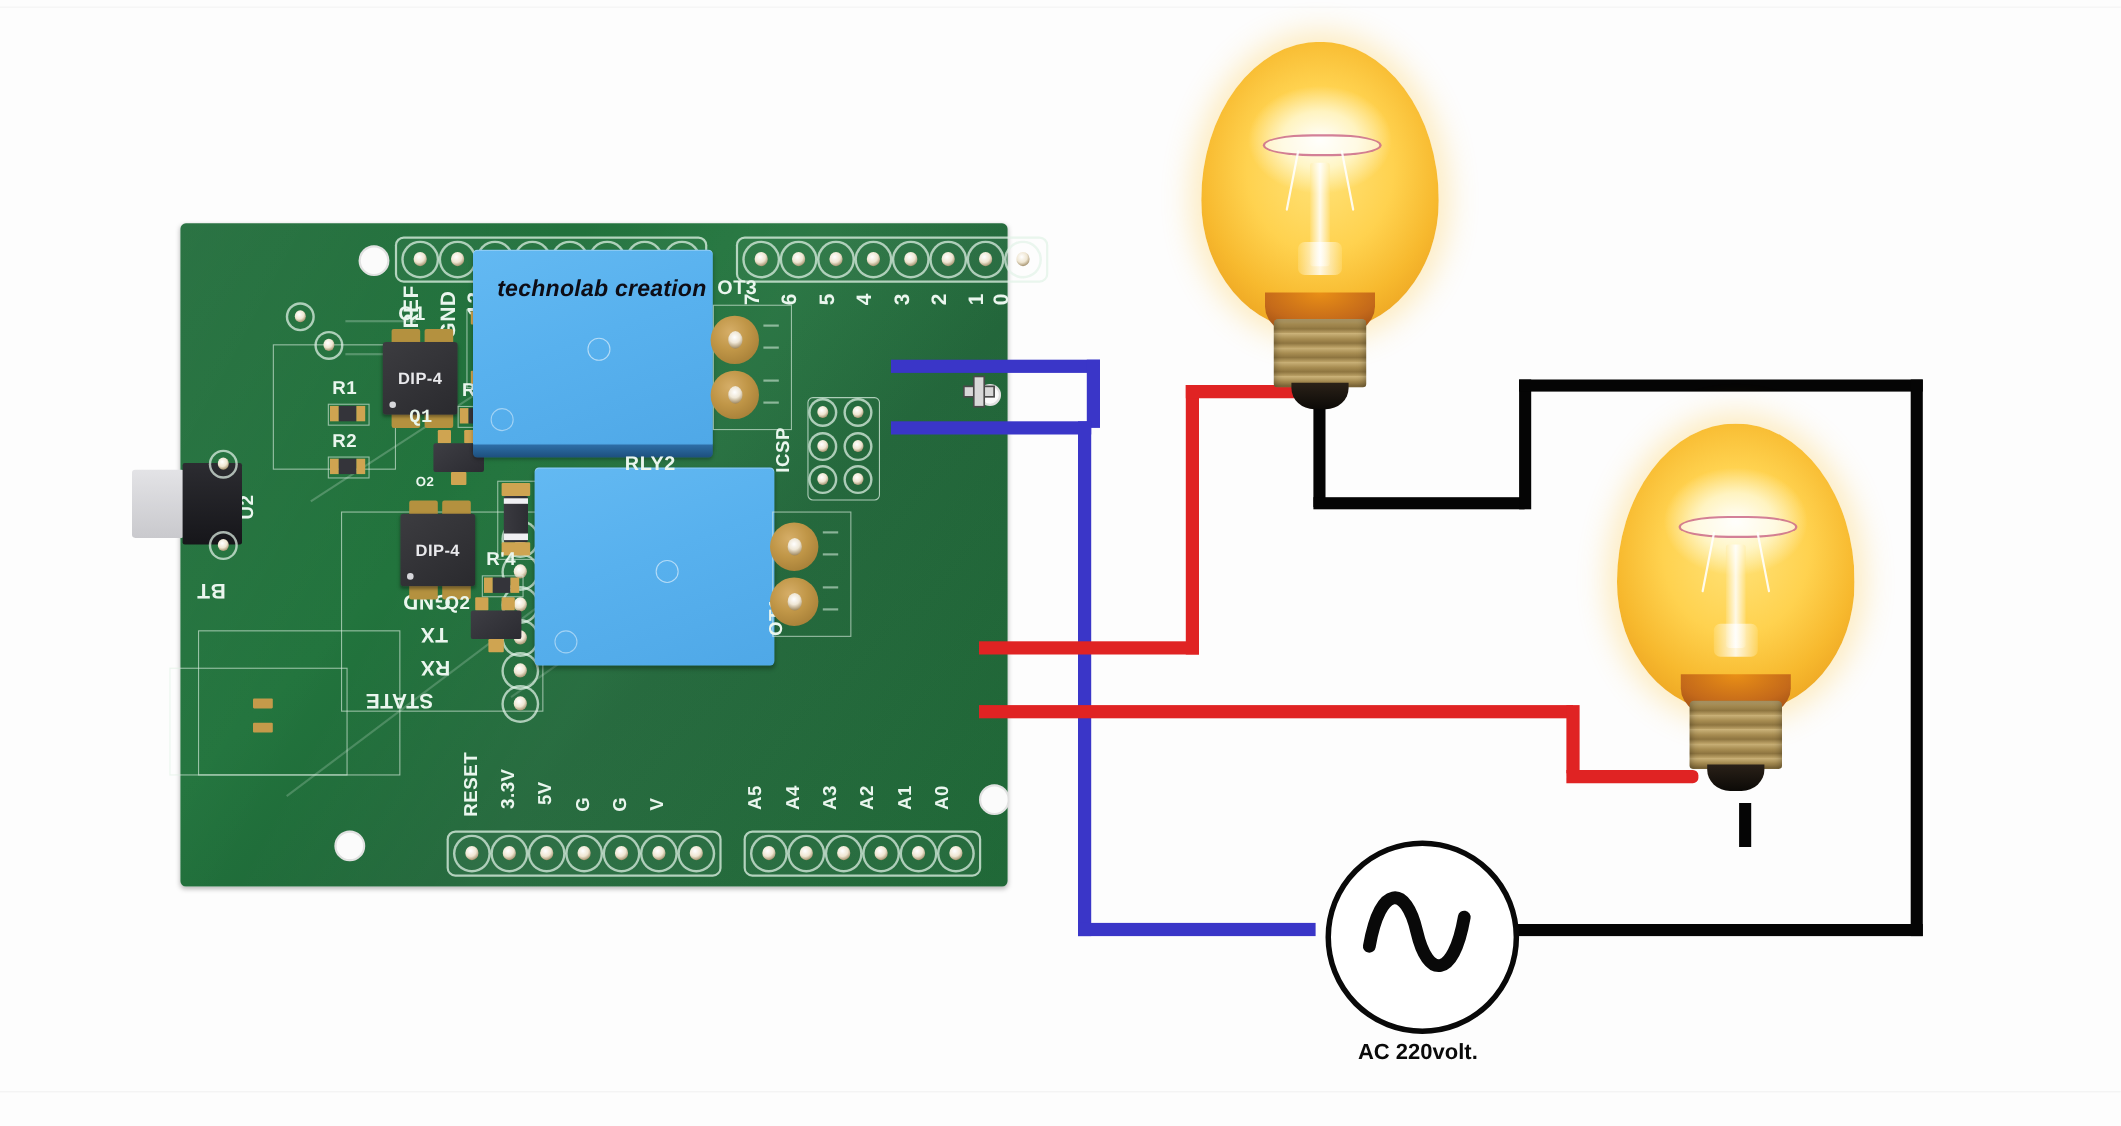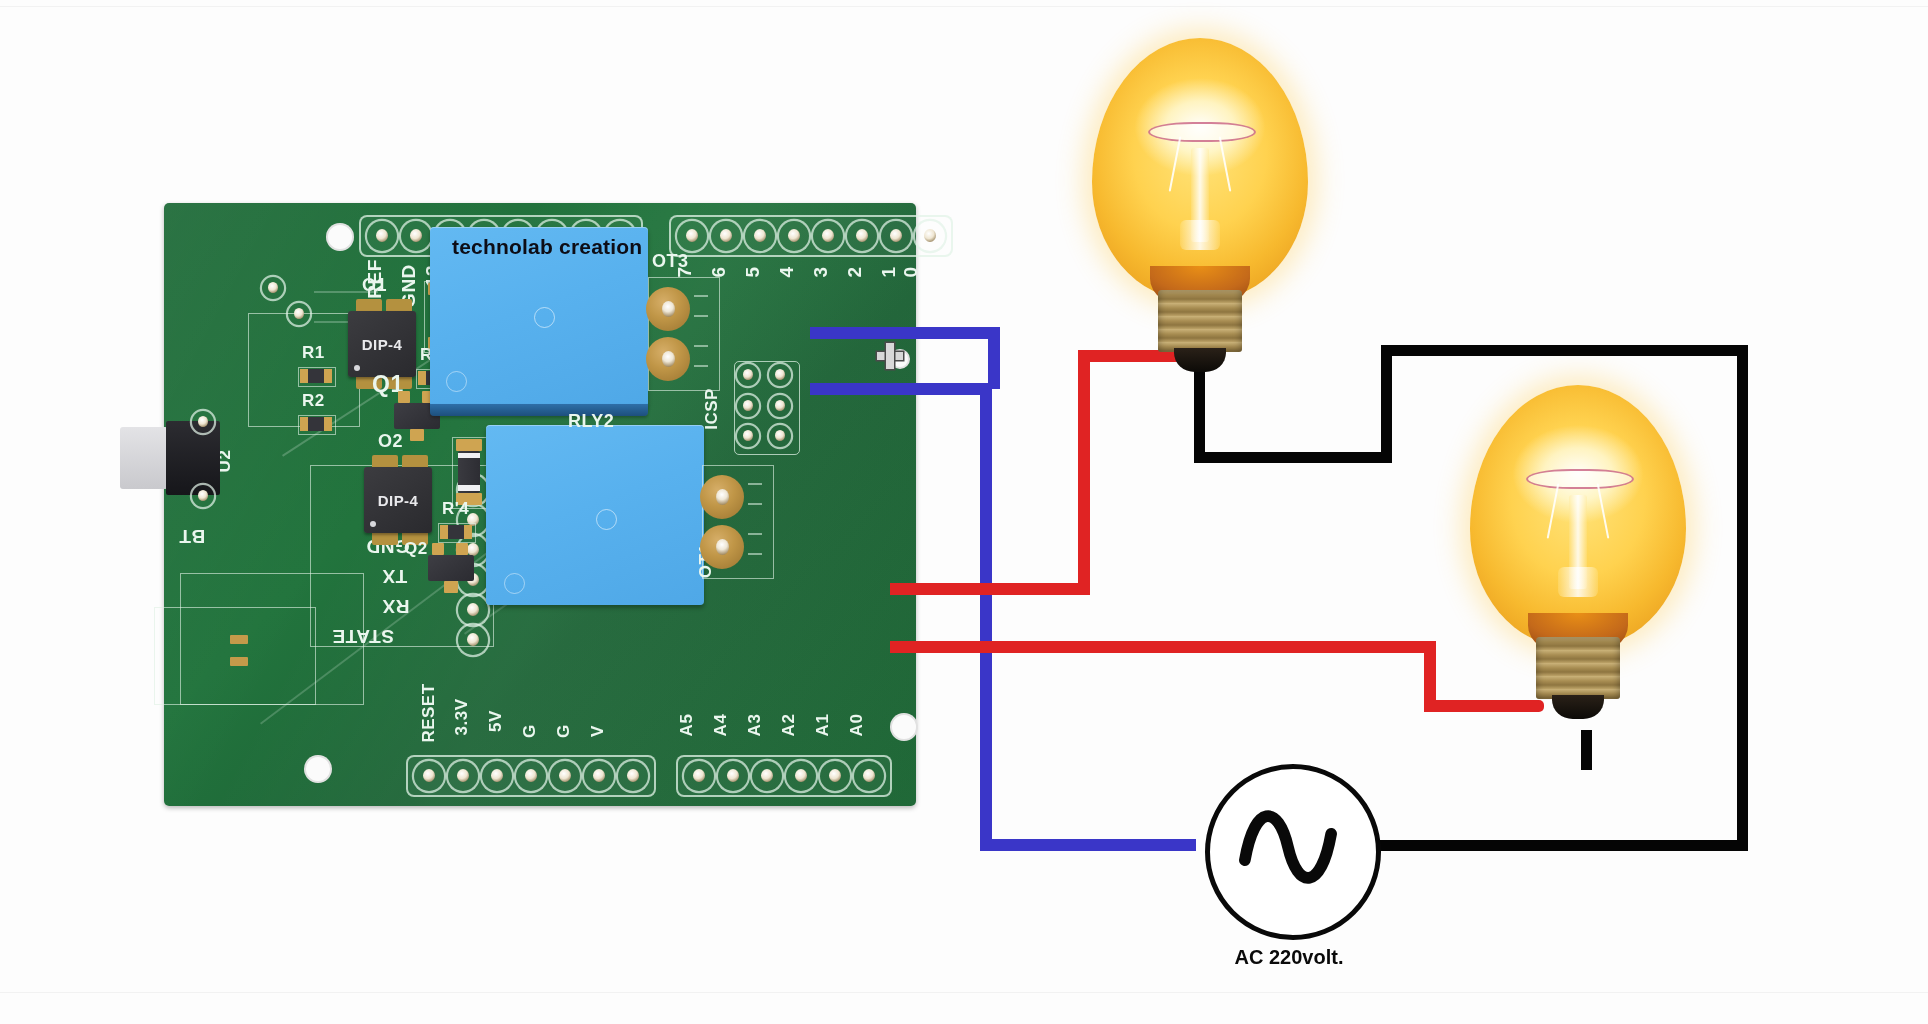--- a/index.html
+++ b/index.html
@@ -344,21 +344,21 @@
     <div class="plabel" style="left:198px;top:72px;font-size:18px;">O1</div>
     <div class="chippad" style="left:192px;top:96px;width:26px;height:18px;"></div>
     <div class="chippad" style="left:222px;top:96px;width:26px;height:18px;"></div>
     <div class="chippad" style="left:192px;top:168px;width:26px;height:18px;"></div>
     <div class="chippad" style="left:222px;top:168px;width:26px;height:18px;"></div>
     <div class="chip" style="left:184px;top:108px;width:68px;height:66px;">
       <span>DIP-4</span>
       <div class="dot"></div>
     </div>
 
-    <div class="plabel" style="left:214px;top:228px;font-size:18px;">O2</div>
+    <div class="plabel" style="left:214px;top:228px;font-size:12px;">O2</div>
     <div class="chippad" style="left:208px;top:252px;width:26px;height:18px;"></div>
     <div class="chippad" style="left:238px;top:252px;width:26px;height:18px;"></div>
     <div class="chippad" style="left:208px;top:324px;width:26px;height:18px;"></div>
     <div class="chippad" style="left:238px;top:324px;width:26px;height:18px;"></div>
     <div class="chip" style="left:200px;top:264px;width:68px;height:66px;">
       <span>DIP-4</span>
       <div class="dot"></div>
     </div>
 
     <div class="smd" style="left:260px;top:78px;width:34px;height:70px;"></div>
@@ -392,38 +392,38 @@
     <div class="smdcap" style="left:254px;top:168px;width:8px;height:14px;"></div>
     <div class="smdbody" style="left:262px;top:168px;width:16px;height:14px;"></div>
     <div class="smdcap" style="left:278px;top:168px;width:8px;height:14px;"></div>
 
     <div class="plabel" style="left:278px;top:296px;font-size:17px;">R'4</div>
     <div class="smd" style="left:274px;top:320px;width:36px;height:18px;"></div>
     <div class="smdcap" style="left:276px;top:322px;width:8px;height:14px;"></div>
     <div class="smdbody" style="left:284px;top:322px;width:16px;height:14px;"></div>
     <div class="smdcap" style="left:300px;top:322px;width:8px;height:14px;"></div>
 
-    <div class="plabel" style="left:208px;top:168px;font-size:23px;">Q1</div>
+    <div class="plabel" style="left:208px;top:168px;font-size:17px;font-family:Liberation Mono, monospace;">Q1</div>
     <div class="sotpad" style="left:234px;top:188px;width:12px;height:12px;"></div>
     <div class="sotpad" style="left:258px;top:188px;width:12px;height:12px;"></div>
     <div class="sot" style="left:230px;top:200px;width:46px;height:26px;"></div>
     <div class="sotpad" style="left:246px;top:226px;width:14px;height:12px;"></div>
 
     <div class="plabel" style="left:240px;top:336px;font-size:17px;">Q2</div>
     <div class="sotpad" style="left:268px;top:340px;width:12px;height:12px;"></div>
     <div class="sotpad" style="left:292px;top:340px;width:12px;height:12px;"></div>
     <div class="sot" style="left:264px;top:352px;width:46px;height:26px;"></div>
     <div class="sotpad" style="left:280px;top:378px;width:14px;height:12px;"></div>
 
     <div class="relay" style="left:266px;top:24px;width:218px;height:180px;">
       <div class="lip"></div>
       <div class="dimple" style="left:104px;top:80px;"></div>
       <div class="dimple2" style="left:16px;top:144px;"></div>
     </div>
-    <div id="relay-brand" style="left:288px;top:32px;">technolab creation</div>
+    <div id="relay-brand" style="left:288px;top:48px;font-style:italic;">technolab creation</div>
 
     <div class="relay" style="left:322px;top:222px;width:218px;height:180px;">
       <div class="dimple" style="left:110px;top:84px;"></div>
       <div class="dimple2" style="left:18px;top:148px;"></div>
     </div>
     <div class="plabel" style="left:404px;top:208px;font-size:18px;">RLY2</div>
 
     <div class="silk" style="left:484px;top:74px;width:70px;height:112px;"></div>
     <div class="plabel" style="left:488px;top:48px;font-size:18px;">OT3</div>
     <div class="tpad" style="left:482px;top:84px;">

